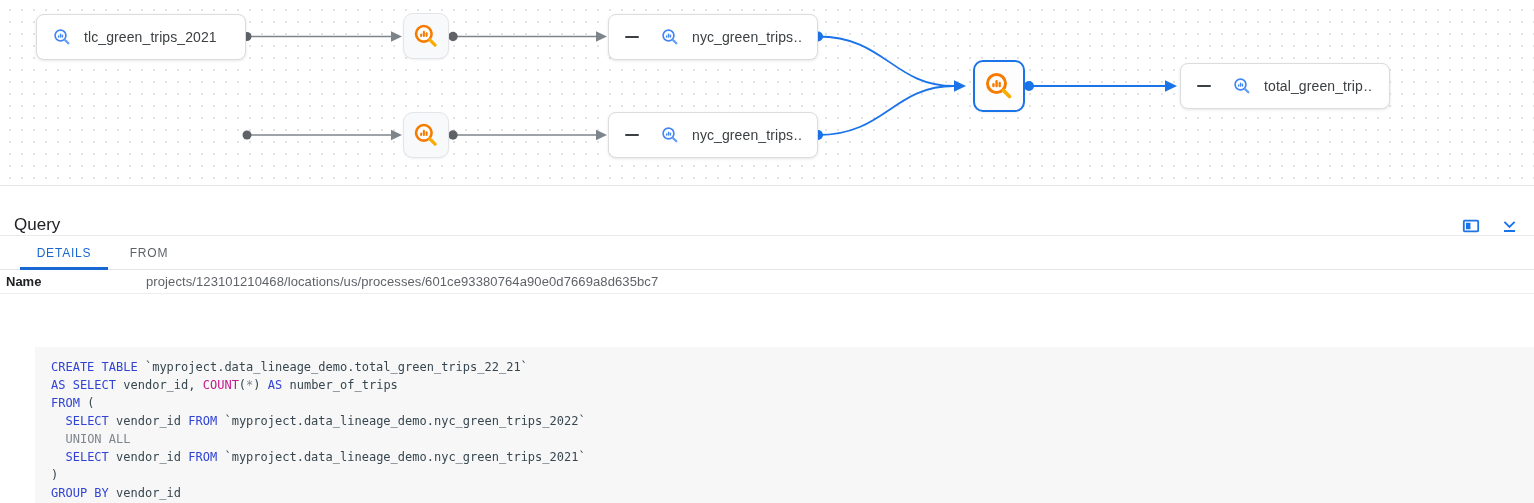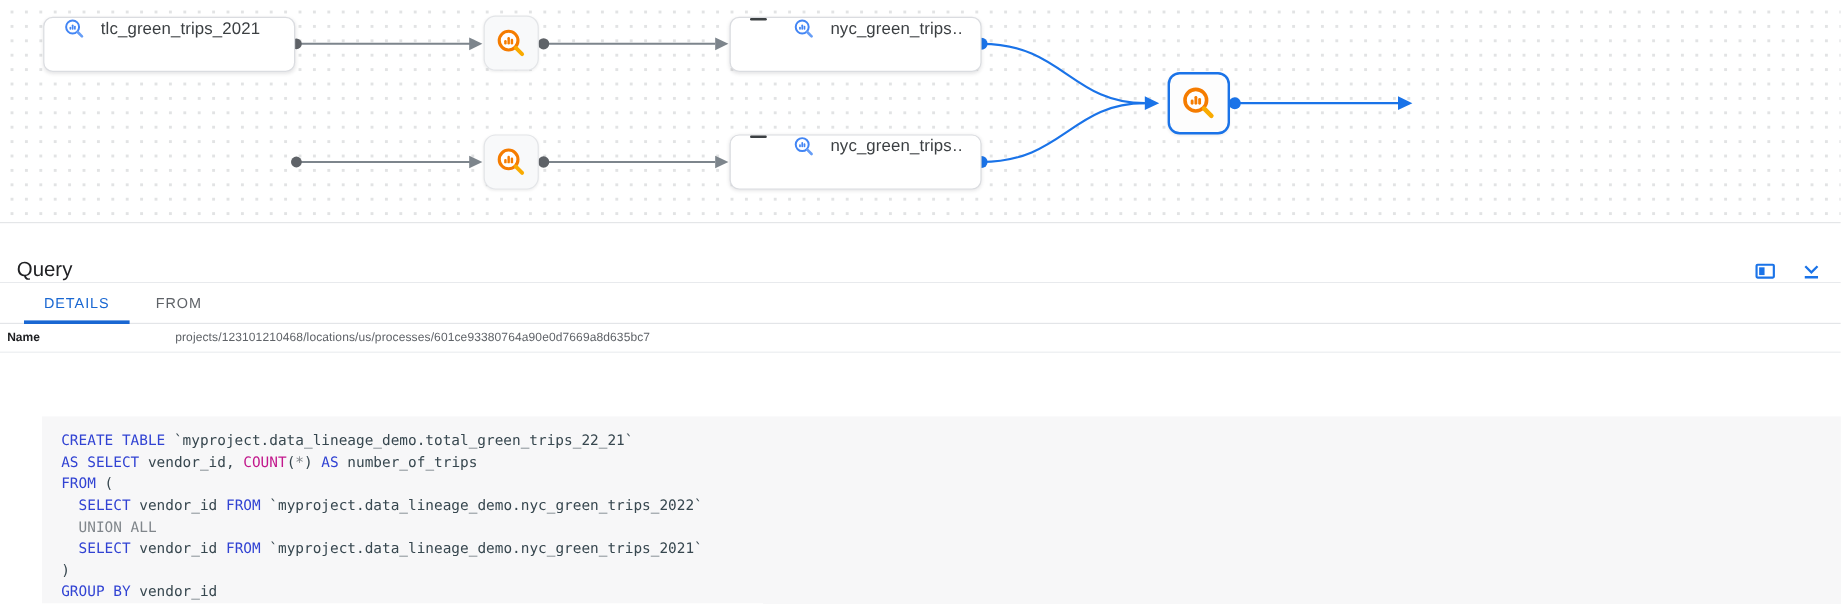--- a/index.html
+++ b/index.html
@@ -21,21 +21,21 @@
   .edge-gray { stroke:#7d858c; stroke-width:1.6; fill:none; }
   .fill-gray { fill:#7d858c; }
   .dot-gray  { fill:#5f6368; }
   .edge-blue { stroke:var(--accent-blue,#1a73e8); stroke-width:1.8; fill:none; }
   .fill-blue { fill:var(--accent-blue,#1a73e8); }
 
   .tnode {
     position:absolute; height:46px; width:210px; background:#fff;
     border:1px solid #dadce0; border-radius:8px;
     box-shadow:0 1px 3px rgba(60,64,67,.13);
-    display:flex; padding:0 16px; cursor:pointer;
+    display:flex; align-items:center; padding:0 16px; cursor:pointer;
   }
   .tnode .nlabel {
     font-size:14px; font-weight:500; color:#3c4043; letter-spacing:.1px;
     white-space:nowrap; overflow:hidden;
   }
   .bq-ic { flex:none; margin-right:13px; display:block; }
   .minus {
     flex:none; width:14px; height:2.4px; background:#3c4043; border-radius:1px;
     margin-right:22px; cursor:pointer;
   }
@@ -77,21 +77,21 @@
   .tab-runs { width:82px; }
   .tab.active { color:#1967d2; }
   .tab.active::after {
     content:""; position:absolute; left:0; right:0; bottom:-1px; height:3px;
     background:#1967d2;
   }
 
   .details { position:absolute; top:270px; left:0; width:1534px; }
   .drow {
     display:flex; align-items:center; height:24px;
-    border-bottom:1px solid #eceef0; font-size:10px;
+    border-bottom:1px solid #eceef0; font-size:13px;
   }
   .dlabel { width:146px; padding-left:6px; flex:none; font-weight:bold; color:#202124; }
   .dvalue { color:#5f6368; letter-spacing:.1px; }
 
   
   .codeblock {
     position:absolute; top:347px; left:0; width:1530px; height:156px;
     background:#f7f7f8; padding:11px 0 0 16px;
     font-family:"DejaVu Sans Mono", monospace; font-size:12px; line-height:18px;
     white-space:pre; overflow:hidden;margin-left:35px;
@@ -206,20 +206,31 @@
   <div class="pnode selected" style="left:973px; top:60px;">
     <svg width="30" height="30" viewBox="0 0 24 24">
       <circle cx="10" cy="10" r="7.2" fill="#fff" stroke="#f57c00" stroke-width="2.4"></circle>
       <path d="M15.6 15.6 L20.4 20.4" stroke="#f9ab00" stroke-width="3" stroke-linecap="round"></path>
       <rect x="6.6" y="9.6" width="1.9" height="3.4" rx="0.9" fill="#f57c00"></rect>
       <rect x="9.1" y="7.2" width="1.9" height="5.8" rx="0.9" fill="#f57c00"></rect>
       <rect x="11.6" y="8.6" width="1.9" height="4.4" rx="0.9" fill="#f57c00"></rect>
     </svg>
   </div>
 
+  <div class="tnode" style="left:1180px; top:63px;">
+    <span class="minus"></span>
+    <svg class="bq-ic" width="18" height="18" viewBox="0 0 24 24">
+      <circle cx="10" cy="10" r="7.2" fill="#fff" stroke="#4285f4" stroke-width="2.2"></circle>
+      <path d="M15.6 15.6 L20.4 20.4" stroke="#669df6" stroke-width="3" stroke-linecap="round"></path>
+      <rect x="6.6" y="9.6" width="1.9" height="3.4" rx="0.9" fill="#4285f4"></rect>
+      <rect x="9.1" y="7.2" width="1.9" height="5.8" rx="0.9" fill="#4285f4"></rect>
+      <rect x="11.6" y="8.6" width="1.9" height="4.4" rx="0.9" fill="#4285f4"></rect>
+    </svg>
+    <span class="nlabel">total_green_trip…</span>
+  </div>
 </div>
 
 <div class="drag-handle"></div>
 
 <div class="panel-header">
   <span class="panel-title">Query</span>
   <div class="header-icons">
     <svg class="hicon" width="18" height="18" viewBox="0 0 20 20">
       <rect x="2" y="4" width="16" height="12" rx="1" fill="none" stroke="#1a73e8" stroke-width="2"></rect>
       <rect x="4.4" y="6.4" width="5" height="7.2" fill="#1a73e8"></rect>

